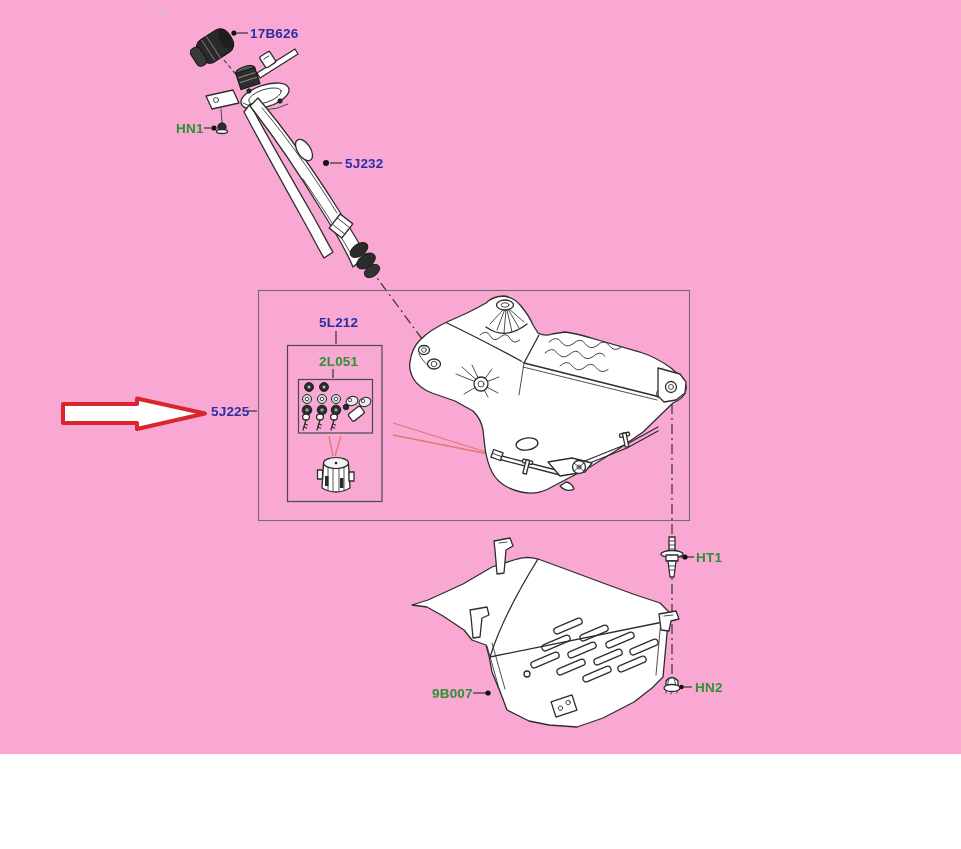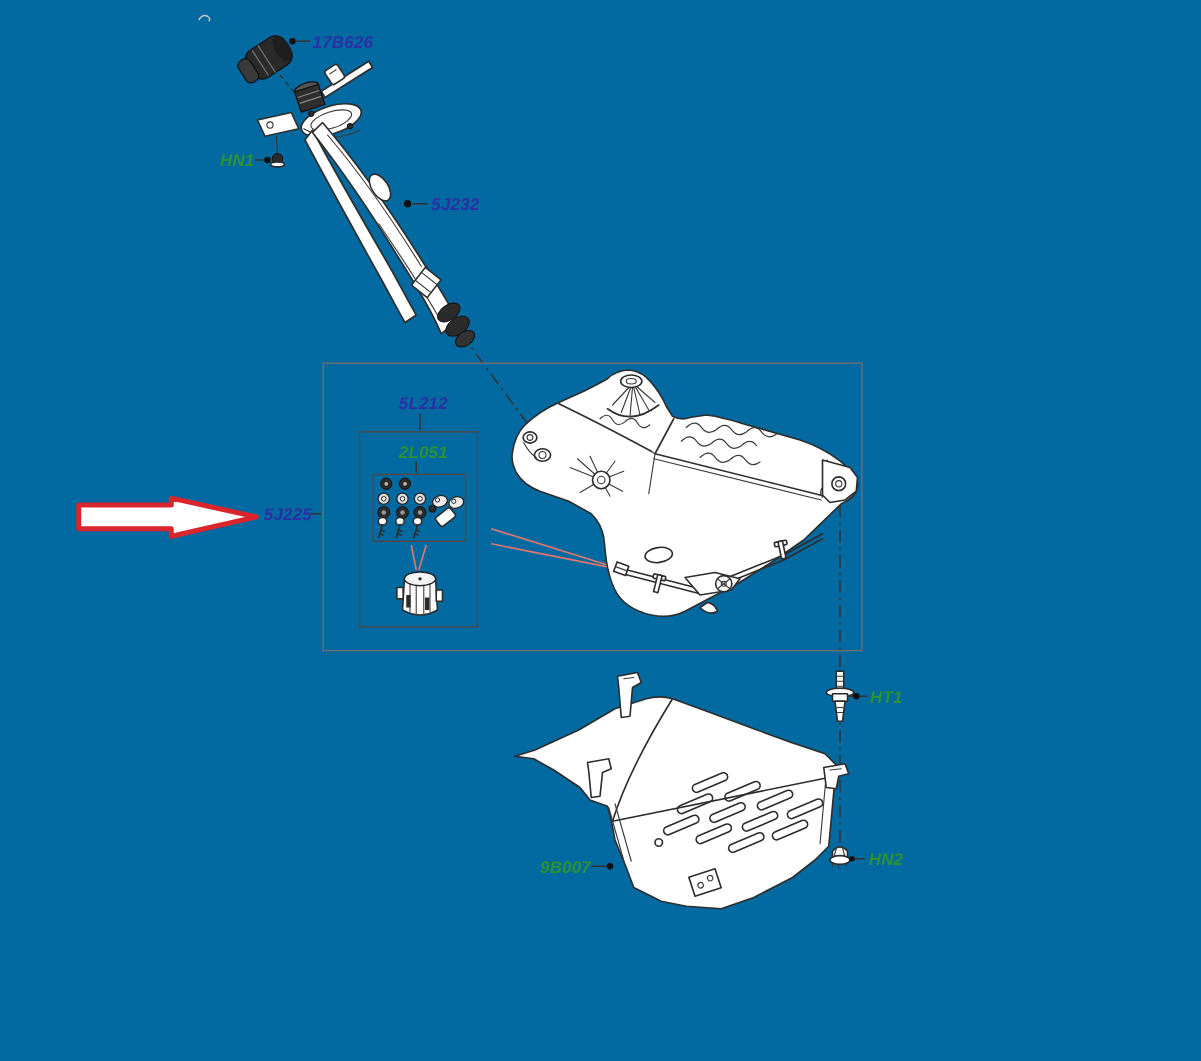--- a/index.html
+++ b/index.html
@@ -1,17 +1,17 @@
 <!DOCTYPE html>
 <html><head>
 <meta charset="utf-8">
 <style>
   html,body{margin:0;padding:0;background:#fff;}
-  .stage{position:relative;width:961px;height:849px;background:#0369a1;overflow:hidden;
-         font-family:"Liberation Sans", sans-serif;font-style:italic;}
+  .stage{position:relative;width:961px;height:754px;background:#f9a8d4;overflow:hidden;
+         font-family:"Liberation Sans", sans-serif;}
   svg{position:absolute;left:0;top:0;}
   .ln{stroke:#2d2d2d;stroke-width:1.3;fill:none;stroke-linecap:round;stroke-linejoin:round;}
   .lnthin{stroke:#3a3a3a;stroke-width:0.9;fill:none;stroke-linecap:round;}
   .white{fill:#ffffff;}
   .dark{fill:#2b2b2b;stroke:#111;stroke-width:0.8;}
   .boxline{fill:none;stroke:#6e6e6e;stroke-width:1.1;}
   .innerbox{fill:none;stroke:#4a4a4a;stroke-width:1.2;}
   .dashdot{fill:none;stroke:#333;stroke-width:1.2;stroke-dasharray:10 4 2 4;}
   .leader{stroke:#333;stroke-width:1.2;}
   .lbl{font-weight:bold;font-size:13.5px;letter-spacing:0.2px;}

